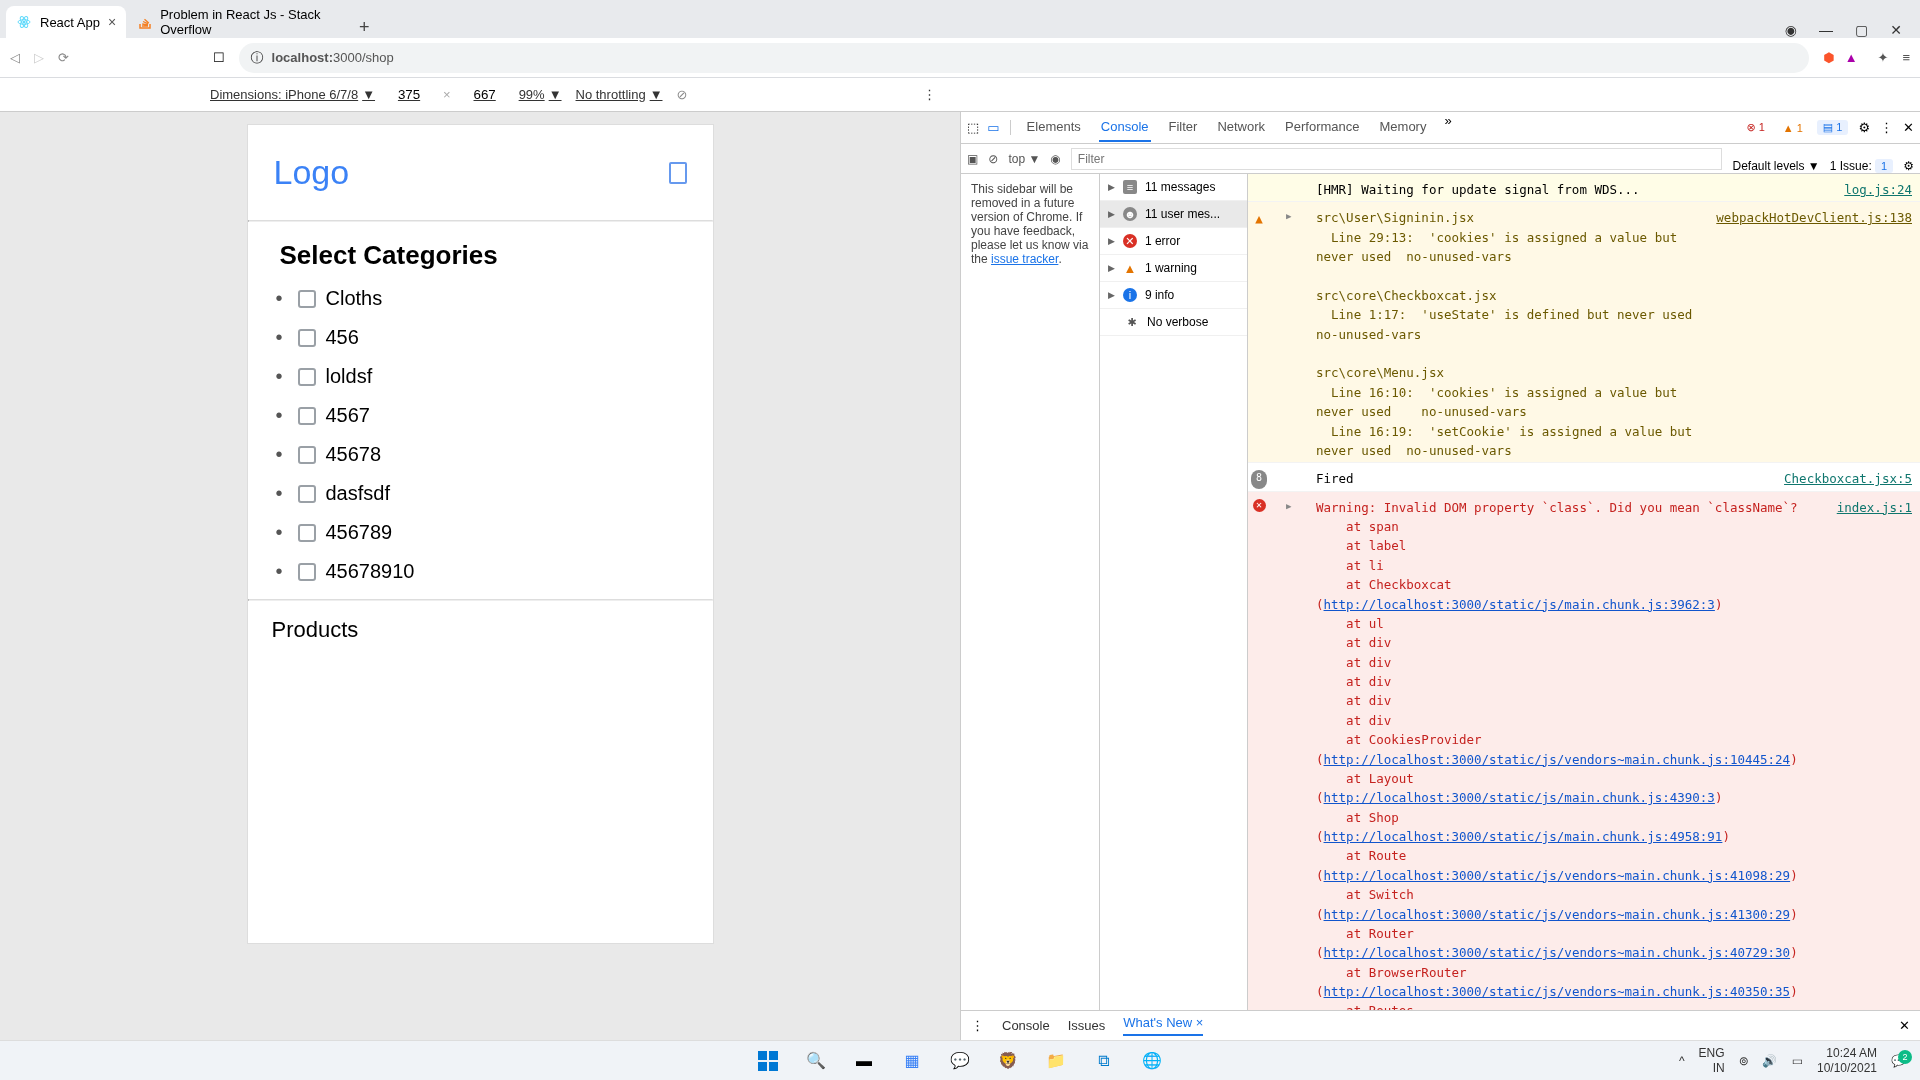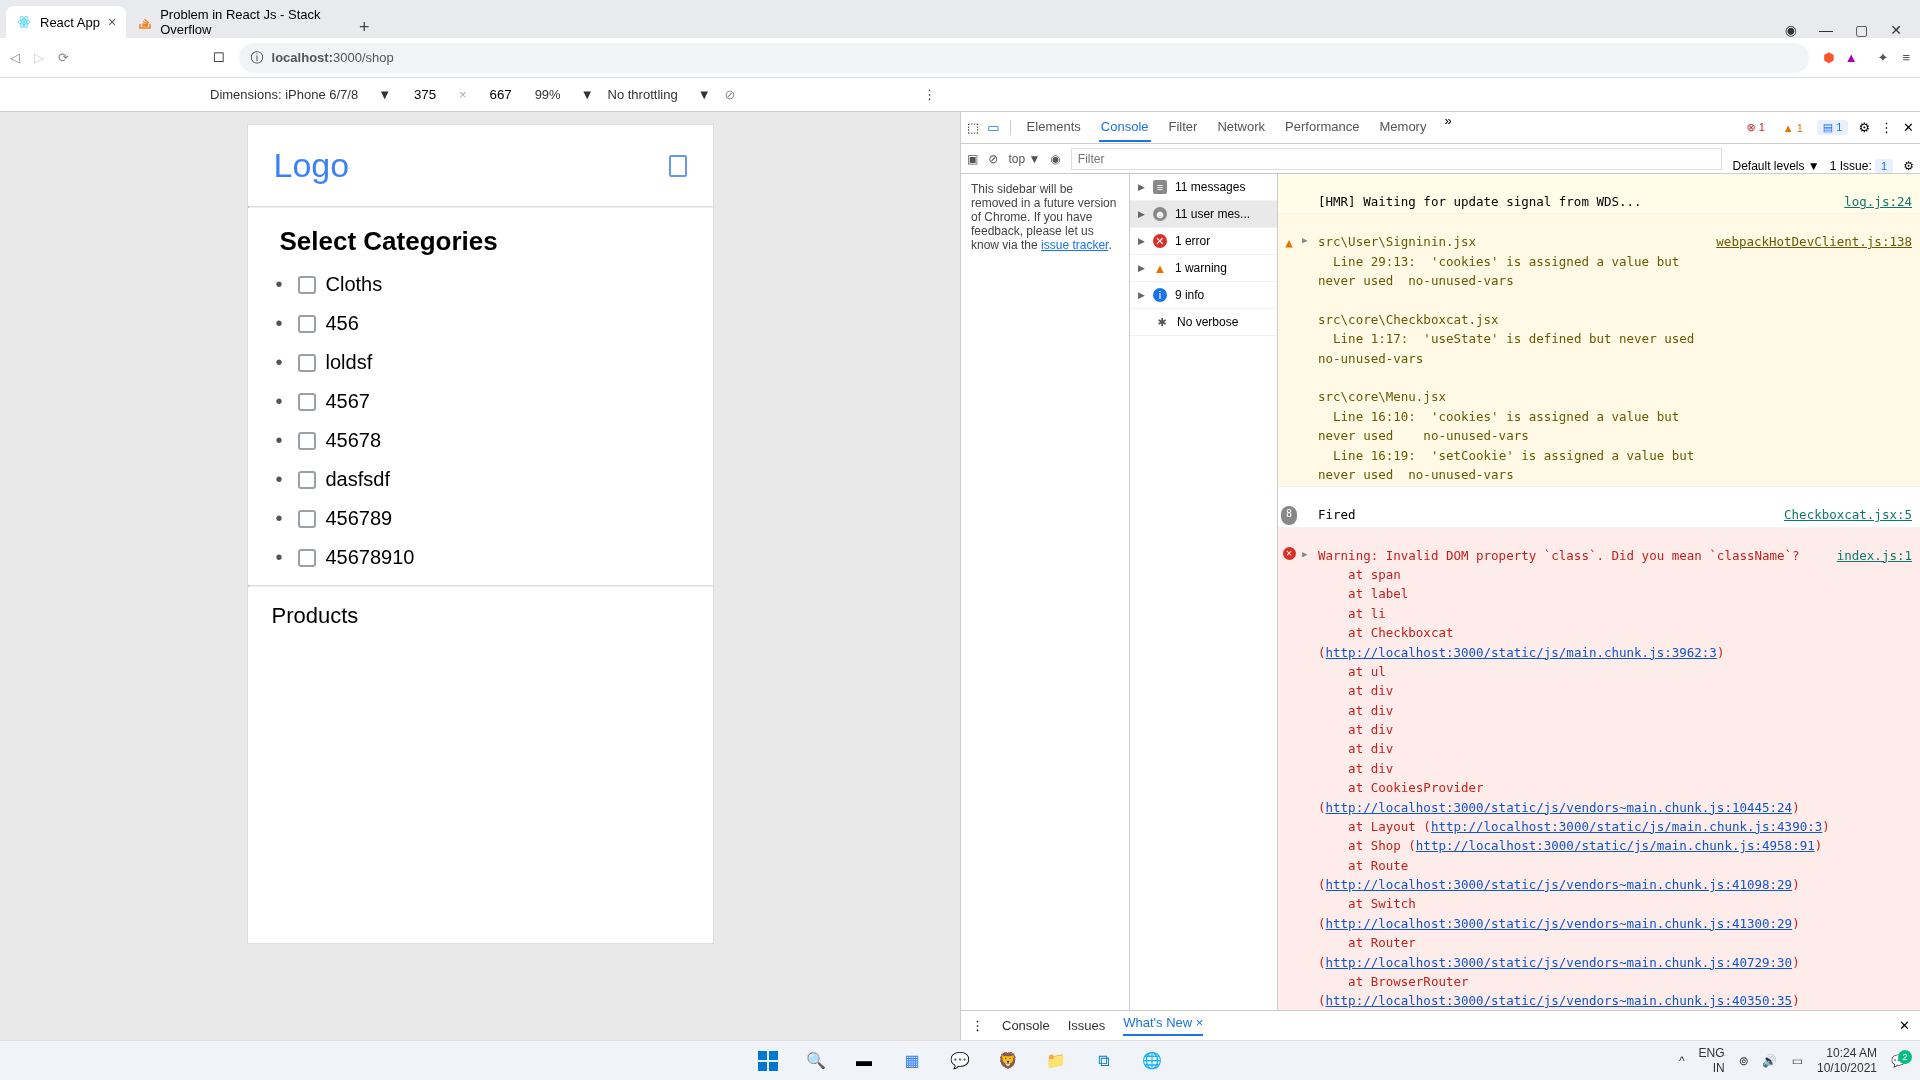--- a/index.html
+++ b/index.html
@@ -17,29 +17,29 @@
 
 .addr-bar { display: flex; align-items: center; height: 40px; background: #fff; border-bottom: 1px solid #dadce0; padding: 0 10px; gap: 14px; }
 .nav-arrows { display: flex; gap: 14px; color: #888; }
 .url-box { flex: 1; display: flex; align-items: center; background: #f1f3f4; border-radius: 18px; height: 30px; padding: 0 12px; gap: 8px; color: #333; }
 .url-box .host { color: #555; }
 .shield { display: flex; gap: 10px; padding-right: 6px; }
 .ext-icons { display: flex; gap: 14px; color: #555; }
 
 
 .device-bar { display: flex; align-items: center; height: 34px; background: #fff; border-bottom: 1px solid #ccc; padding: 0 10px; gap: 14px; font-size: 13px; color: #333; }
-.device-bar .field { display: flex; align-items: center; gap: 20px; }
+.device-bar .field { display: flex; align-items: center; gap: 4px; text-decoration: underline; }
 .device-bar input { width: 40px; border: none; text-align: center; }
 .device-bar .sep { color: #aaa; }
 
 
 .main-split { display: flex; height: calc(100% - 38px - 40px - 34px - 40px); }
 .viewport-pane { background: #e9e9e9; display: flex; justify-content: center; align-items: flex-start; padding-top: 12px; overflow: hidden; } 
 .phone-frame { width: 467px; background: #fff; border: 1px solid #ddd; min-height: 820px; }
-.phone-header { display: flex; justify-content: space-between; align-items: center; padding: 21px 26px; }
+.phone-header { display: flex; justify-content: space-between; align-items: center; padding: 28px 26px; }
 .logo { color: #3b82f6; font-size: 34px; font-weight: 400; }
 .hamburger { width: 18px; height: 22px; border: 2px solid #6699ee; border-radius: 2px; }
 
 .phone-sep { border-top: 1px solid #ddd; margin: 0; }
 .section-title { font-size: 26px; font-weight: 600; padding: 18px 32px 8px; }
 .cat-list { list-style: disc; padding: 0 26px 0 50px; }
 .cat-list li { display: flex; align-items: center; gap: 10px; padding: 8px 0; font-size: 20px; position: relative; }
 .cat-list li::marker { font-size: 12px; }
 .cat-list li .bullet { position: absolute; left: -22px; color: #555; }
 .chk { width: 18px; height: 18px; border: 2px solid #9aa0a6; border-radius: 3px; display: inline-block; flex-shrink: 0; }
@@ -57,37 +57,37 @@
 .badge.err { color: #c5221f; }
 .badge.warn { color: #e37400; }
 .badge.msg { color: #1a73e8; background: #e8f0fe; padding: 1px 6px; border-radius: 3px; }
 
 .dt-filter { display: flex; align-items: center; height: 30px; border-bottom: 1px solid #ccc; padding: 0 6px; gap: 10px; font-size: 12px; }
 .dt-filter .tiny { color: #555; }
 .dt-filter input { flex: 1; border: 1px solid #ddd; padding: 3px 6px; font-size: 12px; }
 .dt-filter .right { margin-left: auto; display: flex; gap: 10px; align-items: flex-start; margin-top: 15px; }
 
 .dt-body { display: flex; flex: 1; overflow: hidden; font-size: 12px; }
-.dt-left-side { width: 169px; border-right: 1px solid #ccc; padding: 8px 10px; font-size: 12px; color: #444; }
+.dt-left-side { width: 139px; border-right: 1px solid #ccc; padding: 8px 10px; font-size: 12px; color: #444; }
 .dt-left-side a { color: #1a73e8; }
 
 .dt-summary { width: 148px; border-right: 1px solid #ccc; }
 .sum-row { display: flex; align-items: center; gap: 8px; padding: 6px 8px; border-bottom: 1px solid #f0f0f0; font-size: 12px; }
 .sum-row:hover, .sum-row.sel { background: #e9e9e9; }
 .sum-row .tri { color: #666; font-size: 9px; }
 .sum-icon { width: 14px; height: 14px; display: inline-flex; align-items: center; justify-content: center; font-size: 11px; }
 .i-msg { background: #888; color: #fff; border-radius: 2px; }
 .i-user { background: #888; color: #fff; border-radius: 50%; }
 .i-err { background: #d93025; color: #fff; border-radius: 50%; }
 .i-warn { color: #e37400; font-size: 13px; }
 .i-info { background: #1a73e8; color: #fff; border-radius: 50%; }
 .i-verbose { color: #555; }
 
 .dt-console { flex: 1; overflow: auto; font-family: Consolas, monospace; font-size: 12.5px; line-height: 1.55; }
-.c-row { display: flex; padding: 18px 8px 2px 4px; gap: 6px; position: relative; border-bottom: 1px solid #f3f3f3; }
+.c-row { display: flex; padding: 6px 8px 2px 4px; gap: 20px; position: relative; border-bottom: 1px solid #f3f3f3; }
 .c-row .gutter { width: 14px; display: flex; justify-content: center; padding-top: 1px; }
 .c-row .tri2 { color: #888; font-size: 9px; padding-top: 2px; width: 10px; }
 .c-row .content { flex: 1; white-space: pre-wrap; }
 .c-row .src { color: #0f766e; text-decoration: underline; margin-left: auto; white-space: nowrap; }
 .c-hmr { background: #fffde7; }
 .c-warn { background: #fff9e6; }
 .c-warn .content, .c-warn .src { color: #6b5900; }
 .c-err { background: #fdecea; }
 .c-err .content { color: #c5221f; }
 .c-link { color: #1155cc; text-decoration: underline; }

